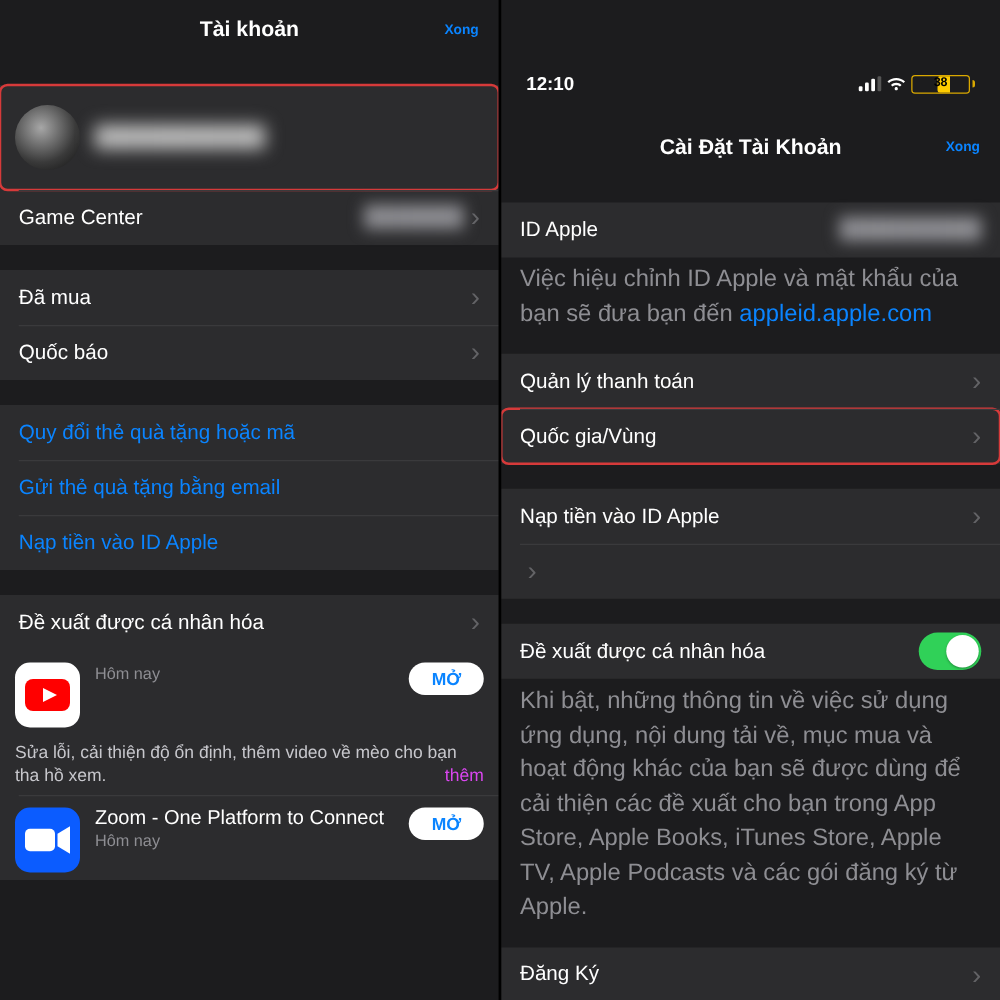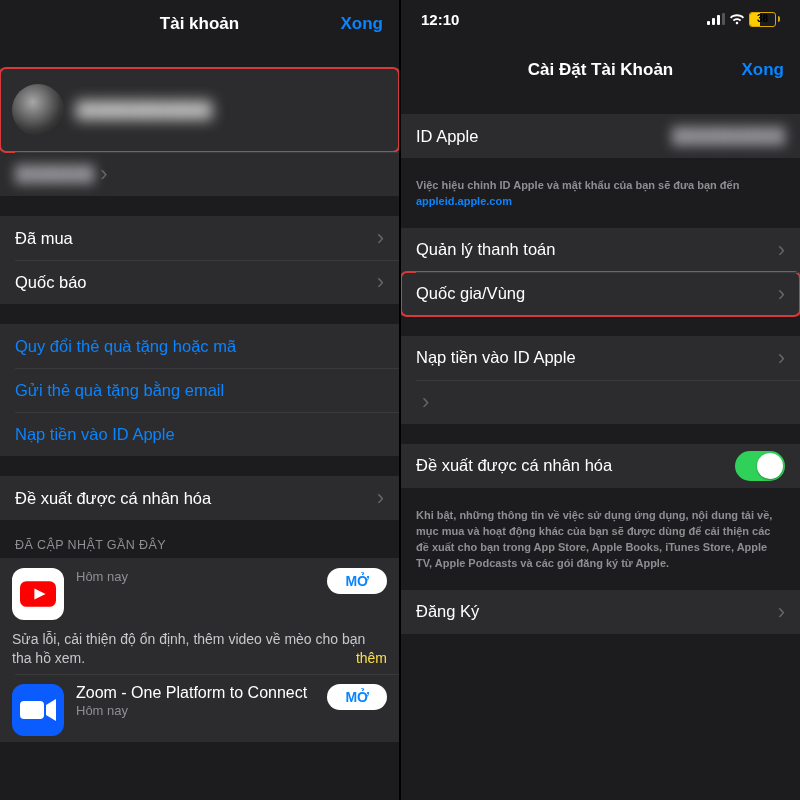--- a/index.html
+++ b/index.html
@@ -1,66 +1,66 @@
 <!DOCTYPE html>
 <html><head>
 <meta charset="utf-8">
 <style>
   html,body{margin:0;padding:0;background:#000;width:800px;height:800px;overflow:hidden;font-family:-apple-system,"SF Pro Text","Helvetica Neue",Arial,sans-serif;-webkit-font-smoothing:antialiased;}
   .shot{display:flex;width:800px;height:800px;}
   .phone{flex:1;background:#1c1c1e;color:#fff;position:relative;overflow:hidden;display:flex;flex-direction:column;}
   .phone + .phone{border-left:2px solid #000;}
   
-  .status{height:26px;display:flex;align-items:center;justify-content:space-between;padding:6px 20px 0 20px;font-size:15px;font-weight:600;}
+  .status{height:26px;display:flex;align-items:center;justify-content:space-between;padding:6px 20px 0 20px;font-size:15px;font-weight:600;margin-top:48px;}
   .status .right{display:flex;align-items:center;gap:4px;}
   .sig{width:18px;height:12px;display:inline-block;position:relative;}
   .sig i{position:absolute;bottom:0;width:3px;background:#fff;border-radius:1px;}
   .sig i:nth-child(1){left:0;height:4px;}
   .sig i:nth-child(2){left:5px;height:7px;}
   .sig i:nth-child(3){left:10px;height:10px;}
   .sig i:nth-child(4){left:15px;height:12px;background:#555;}
   .wifi{width:16px;height:12px;}
   .batt{display:flex;align-items:center;gap:2px;}
-  .batt-body{width:25px;height:13px;border:1px solid #d9a800;border-radius:3px;position:relative;display:flex;align-items:flex-start;}
+  .batt-body{width:25px;height:13px;border:1px solid #d9a800;border-radius:3px;position:relative;display:flex;align-items:flex-start;padding-left:20px;}
   .batt-fill{background:#ffcc00;height:100%;border-radius:2px 0 0 2px;}
   .batt-txt{position:absolute;left:0;right:0;text-align:center;font-size:10px;font-weight:700;color:#000;}
   .batt-tip{width:2px;height:6px;background:#d9a800;border-radius:0 2px 2px 0;}
   
   .nav{position:relative;height:48px;display:flex;align-items:center;justify-content:center;font-size:17px;font-weight:600;}
-  .nav .done{position:absolute;right:16px;color:#0a84ff;font-weight:600;font-size:17px;}
+  .nav .done{position:absolute;right:16px;color:#0a84ff;font-weight:600;font-size:11px;}
   
   .body{flex:1;overflow:hidden;}
   .group{margin-top:20px;background:#2c2c2e;border-radius:0;}
   .group.first{}
   .row{display:flex;align-items:center;min-height:44px;padding:0 15px;position:relative;font-size:16.5px;color:#fff;}
   .row + .row:before{content:"";position:absolute;top:0;left:15px;right:0;height:1px;background:#3a3a3c;}
   .row .label{flex:1;}
   .row .value{color:#8e8e93;font-size:16px;}
   .chev{color:#636366;margin-left:6px;font-size:22px;}
   .link{color:#0a84ff;}
   .sectionlbl{padding:18px 15px 6px 15px;font-size:12.5px;letter-spacing:0.4px;color:#8e8e93;text-transform:uppercase;}
-  .footer{padding:20px 15px 14px 15px;font-size:11px;line-height:1.45;color:#8e8e93;font-weight:bold;}
+  .footer{padding:4px 15px 14px 15px;font-size:19px;line-height:1.45;color:#8e8e93;}
   .footer a{color:#0a84ff;text-decoration:none;}
   
   .profile{height:68px;padding:8px 12px;}
   .avatar{width:52px;height:52px;border-radius:50%;background:radial-gradient(circle at 40% 35%, #a7a7a7 0%, #3a3a3a 60%, #111 100%);flex:none;margin-right:12px;filter:blur(0.3px);}
   .pname{flex:1;filter:blur(7px);color:#bfbfbf;font-size:16px;line-height:1.2;}
   .red-hl{outline:2px solid #d63a3a;outline-offset:-1px;border-radius:6px;}
   
   .app-row{padding:10px 12px 6px 12px;align-items:flex-start;min-height:auto;flex-wrap:wrap;}
   .appicon{width:52px;height:52px;border-radius:12px;flex:none;margin-right:12px;display:flex;align-items:center;justify-content:center;font-weight:700;}
   .yt{background:#fff;}
   .yt svg{width:36px;height:26px;}
   .zm{background:#0b5cff;color:#fff;font-size:13px;}
   .appmeta{flex:1;display:flex;flex-direction:column;}
   .appname{font-size:16px;}
   .appsub{font-size:13px;color:#8e8e93;margin-top:1px;}
   .openbtn{background:#ffffff;color:#0a84ff;font-size:14px;font-weight:600;border-radius:14px;padding:5px 18px;flex:none;}
   .appdesc{width:100%;font-size:14px;color:#c7c7cc;margin:10px 0 0 0;line-height:1.35;}
-  .more{color:#fde047;float:right;}
+  .more{color:#d946ef;float:right;}
   
   .switch{width:50px;height:30px;border-radius:15px;background:#30d158;position:relative;flex:none;}
   .switch:after{content:"";position:absolute;right:2px;top:2px;width:26px;height:26px;background:#fff;border-radius:50%;box-shadow:0 1px 2px rgba(0,0,0,.3);}
   .blur-val{filter:blur(6px);color:#a0a0a0;}
 </style>
 </head>
 <body>
 
 <div class="shot">
 
@@ -69,20 +69,21 @@
       <span>Tài khoản</span>
       <span class="done">Xong</span>
     </div>
     <div class="body">
       <div class="group first">
         <div class="row profile red-hl">
           <div class="avatar"></div>
           <div class="pname">████████████</div>
         </div>
         <div class="row">
+          <span class="label">Game Center</span>
           <span class="value blur-val">███████</span>
           <span class="chev">›</span>
         </div>
       </div>
 
       <div class="group">
         <div class="row">
           <span class="label">Đã mua</span>
           <span class="chev">›</span>
         </div>
@@ -104,21 +105,20 @@
         </div>
       </div>
 
       <div class="group">
         <div class="row">
           <span class="label">Đề xuất được cá nhân hóa</span>
           <span class="chev">›</span>
         </div>
       </div>
 
-      <div class="sectionlbl">ĐÃ CẬP NHẬT GẦN ĐÂY</div>
       <div class="group" style="margin-top:0;">
         <div class="row app-row">
           <div class="appicon yt">
             <svg viewBox="0 0 90 64">
                 <rect width="90" height="64" rx="16" fill="#ff0000"></rect>
                 <path d="M36 18 L64 32 L36 46 Z" fill="#fff"></path>
               </svg>
           </div>
           <div class="appmeta">
             <span class="appsub">Hôm nay</span>

